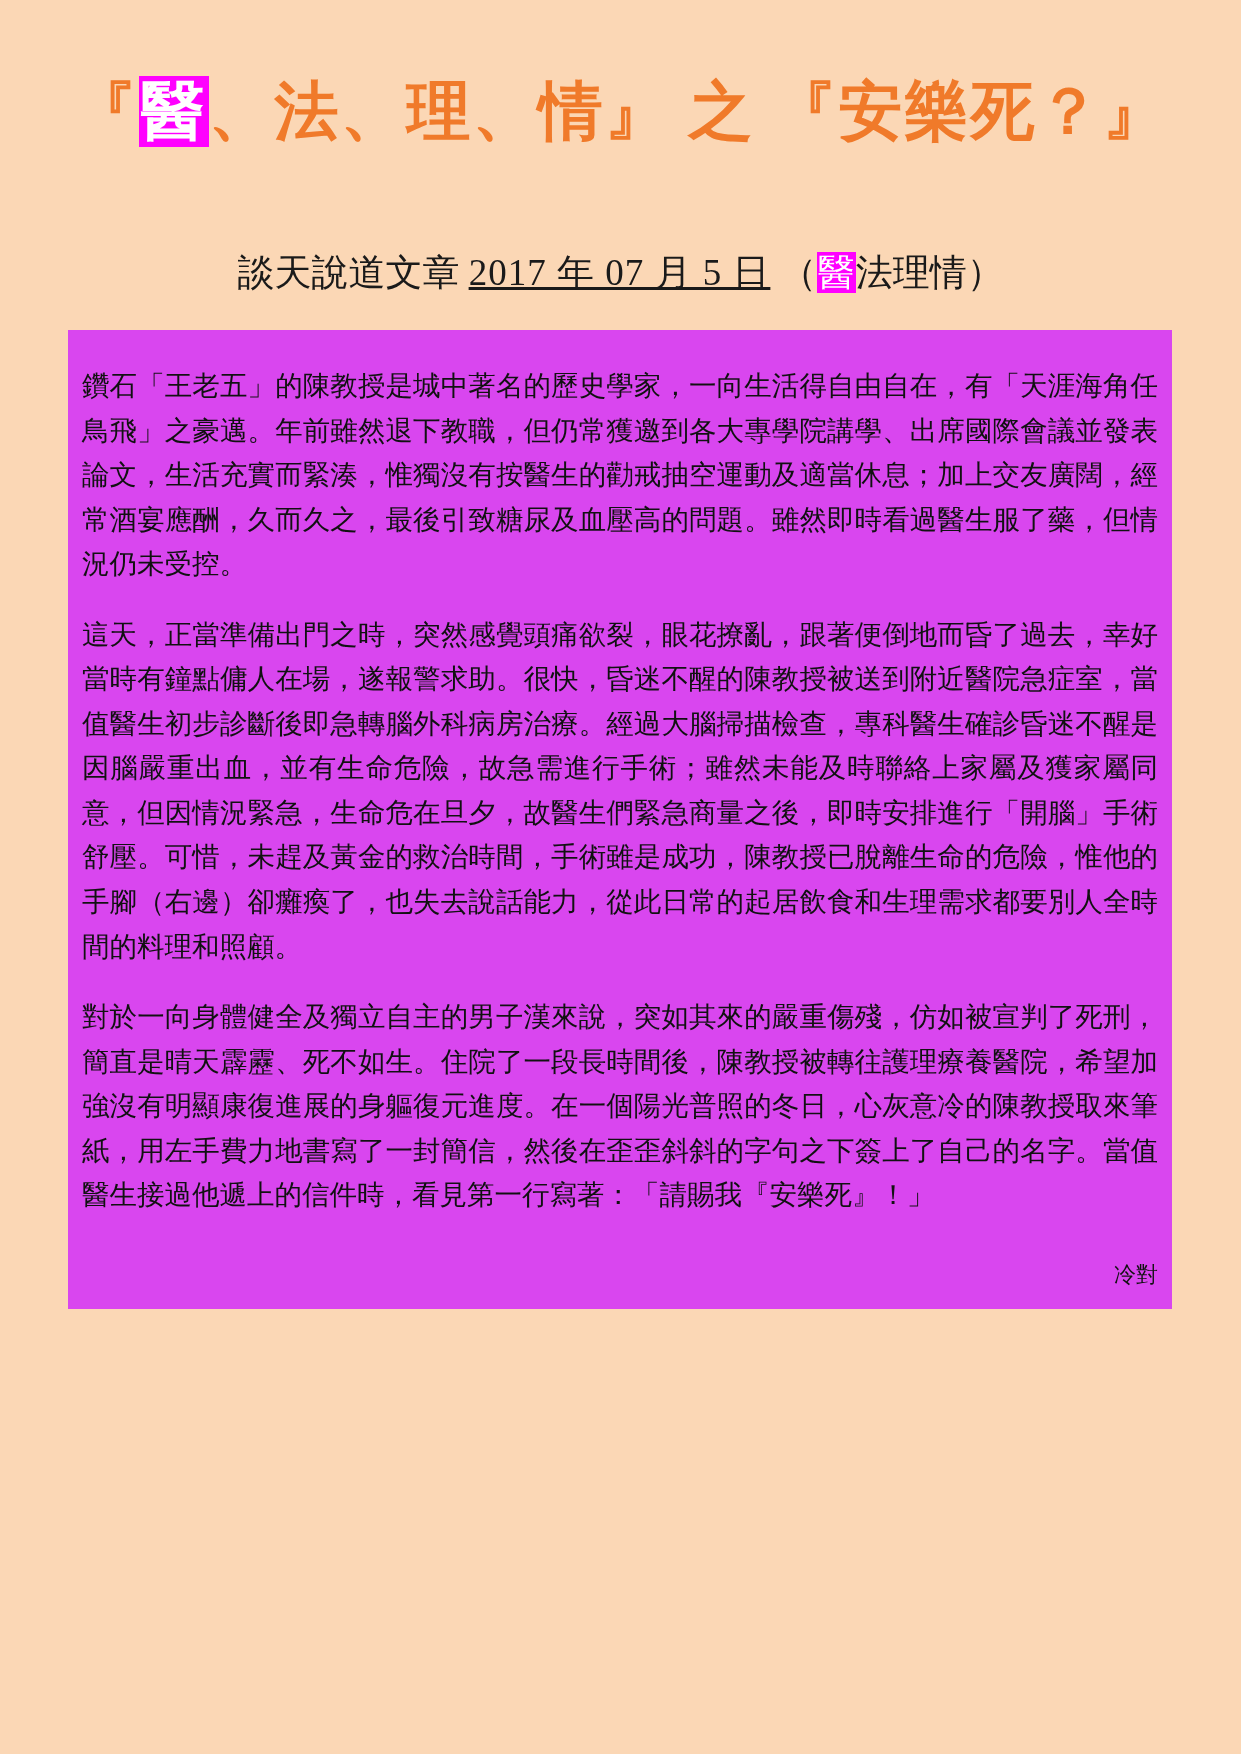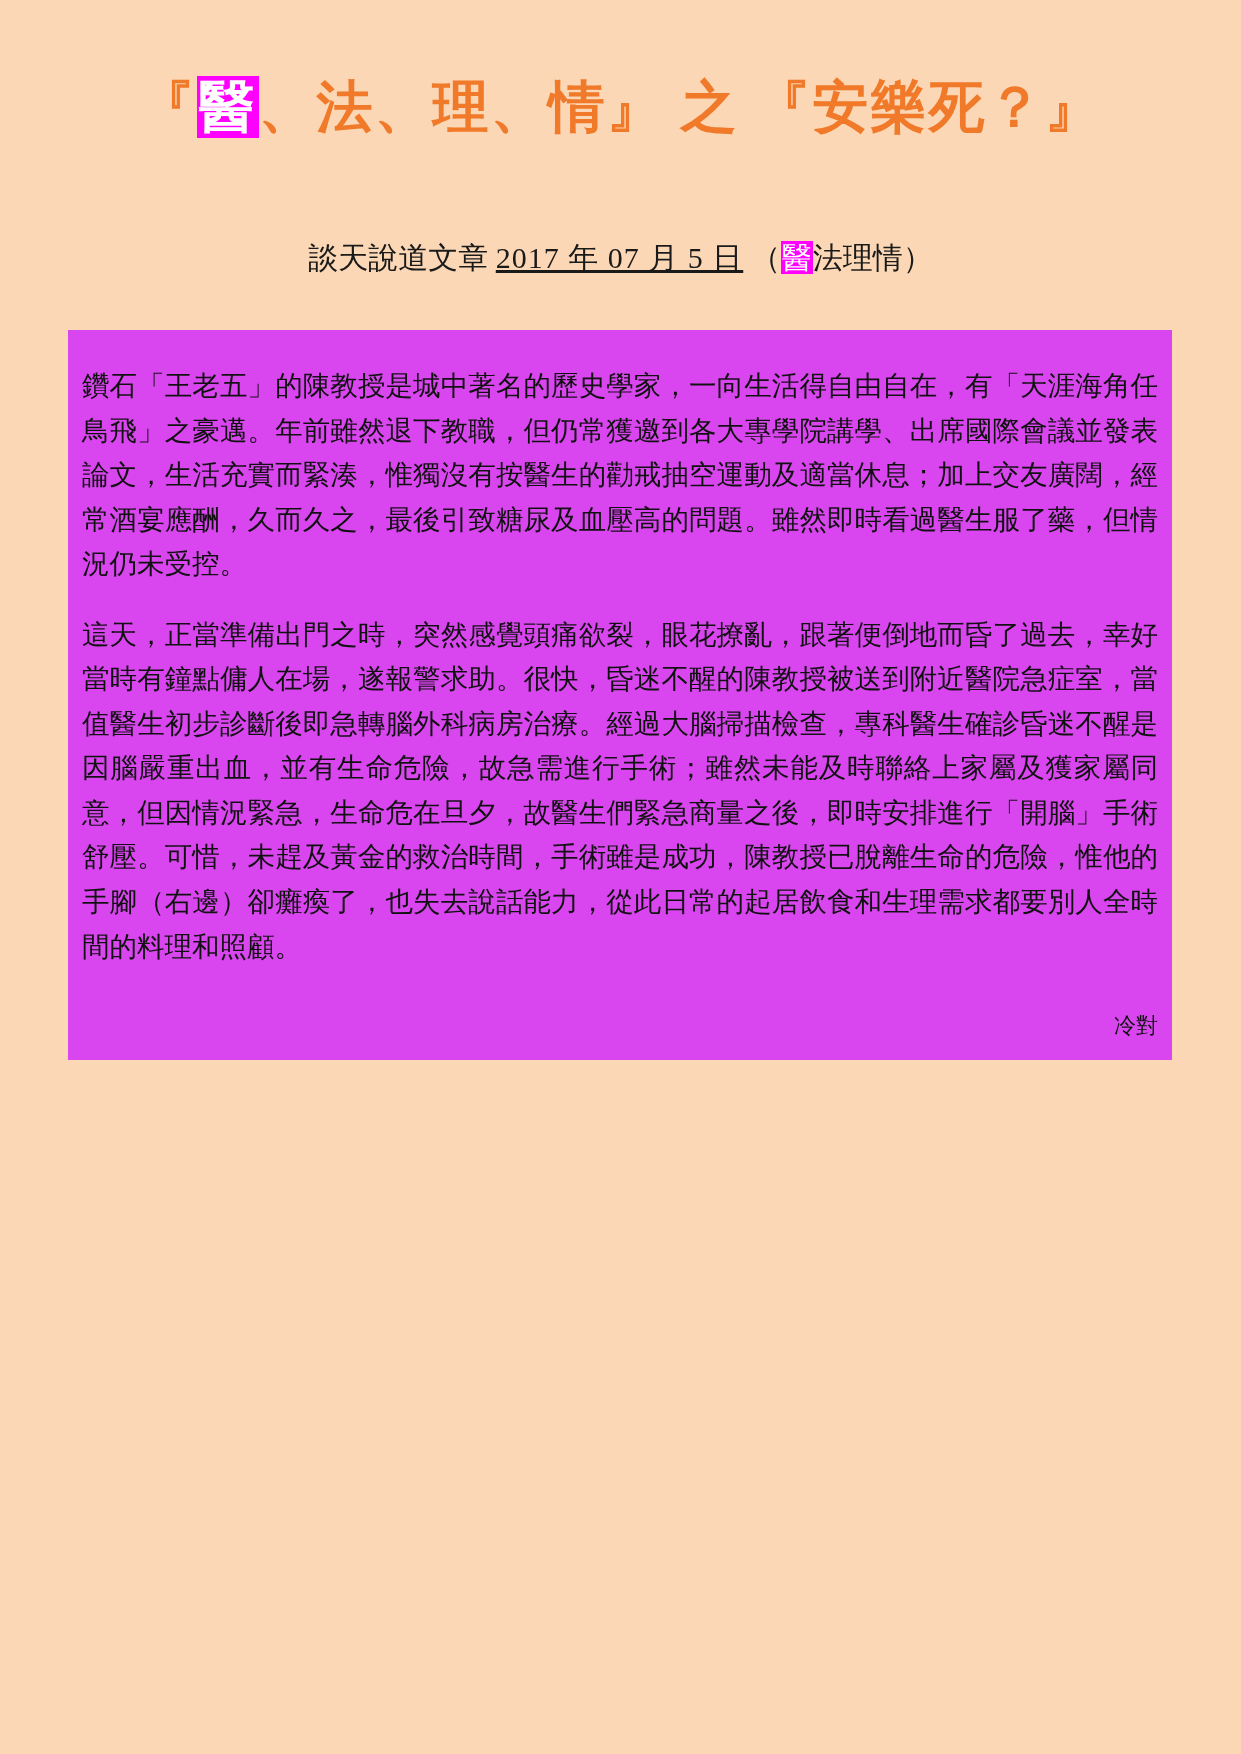--- a/index.html
+++ b/index.html
@@ -19,42 +19,42 @@
     width: 1241px;
     height: 1754px;
     box-sizing: border-box;
   }
 
   
   .title {
     text-align: center;
     margin: 0;
     padding-top: 72px;
-    font-size: 56px;
+    font-size: 64px;
     font-weight: bold;
     letter-spacing: 2px;
     color: #f07a2a;
     line-height: 1.25;
     white-space: nowrap;
   }
   .title .plain {
     color: #f07a2a;
   }
   .title .hl {
     color: #ffffff;
     background: #ff00ff;
     padding: 0 2px;
   }
 
   
   .byline {
     text-align: center;
     margin: 0;
     padding-top: 96px;
-    font-size: 30px;
+    font-size: 37px;
     color: #1a1a1a;
     white-space: nowrap;
   }
   .byline .date {
     text-decoration: underline;
     letter-spacing: 1px;
   }
   .byline .hl {
     color: #ffffff;
     background: #ff00ff;
@@ -112,19 +112,20 @@
 
   <div class="byline">
     <span>談天說道文章</span>
     <span class="date">2017 年 07 月 5 日</span>
     <span>（</span><span class="hl">醫</span><span>法理情</span><span>）</span>
   </div>
 
   <div class="article">
     <p>鑽石「王老五」的陳教授是城中著名的歷史學家，一向生活得自由自在，有「天涯海角任鳥飛」之豪邁。年前雖然退下教職，但仍常獲邀到各大專學院講學、出席國際會議並發表論文，生活充實而緊湊，惟獨沒有按醫生的勸戒抽空運動及適當休息；加上交友廣闊，經常酒宴應酬，久而久之，最後引致糖尿及血壓高的問題。雖然即時看過醫生服了藥，但情況仍未受控。</p>
     <p>這天，正當準備出門之時，突然感覺頭痛欲裂，眼花撩亂，跟著便倒地而昏了過去，幸好當時有鐘點傭人在場，遂報警求助。很快，昏迷不醒的陳教授被送到附近醫院急症室，當值醫生初步診斷後即急轉腦外科病房治療。經過大腦掃描檢查，專科醫生確診昏迷不醒是因腦嚴重出血，並有生命危險，故急需進行手術；雖然未能及時聯絡上家屬及獲家屬同意，但因情況緊急，生命危在旦夕，故醫生們緊急商量之後，即時安排進行「開腦」手術舒壓。可惜，未趕及黃金的救治時間，手術雖是成功，陳教授已脫離生命的危險，惟他的手腳（右邊）卻癱瘓了，也失去說話能力，從此日常的起居飲食和生理需求都要別人全時間的料理和照顧。</p>
+    <p>對於一向身體健全及獨立自主的男子漢來說，突如其來的嚴重傷殘，仿如被宣判了死刑，簡直是晴天霹靂、死不如生。住院了一段長時間後，陳教授被轉往護理療養醫院，希望加強沒有明顯康復進展的身軀復元進度。在一個陽光普照的冬日，心灰意冷的陳教授取來筆紙，用左手費力地書寫了一封簡信，然後在歪歪斜斜的字句之下簽上了自己的名字。當值醫生接過他遞上的信件時，看見第一行寫著：「請賜我『安樂死』！」</p>
 
     <div class="sig">
       <div class="sig-line1">冷對</div>
     </div>
   </div>
 
 </div>
 
 </body></html>

